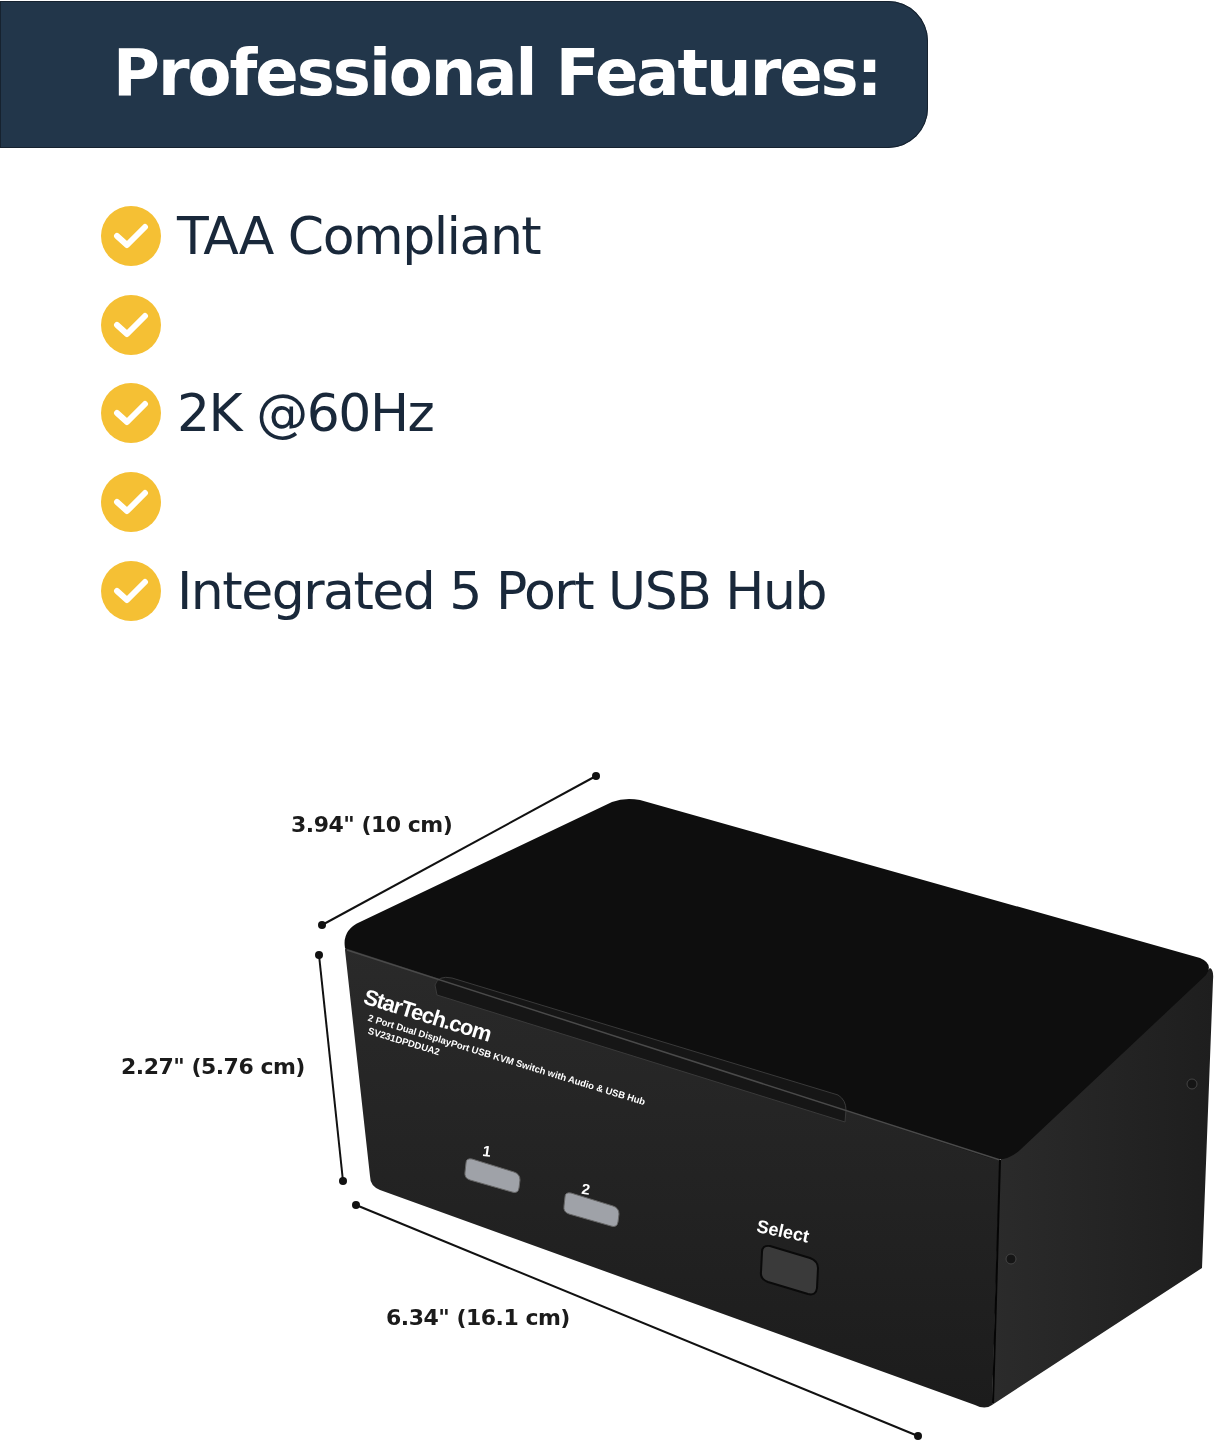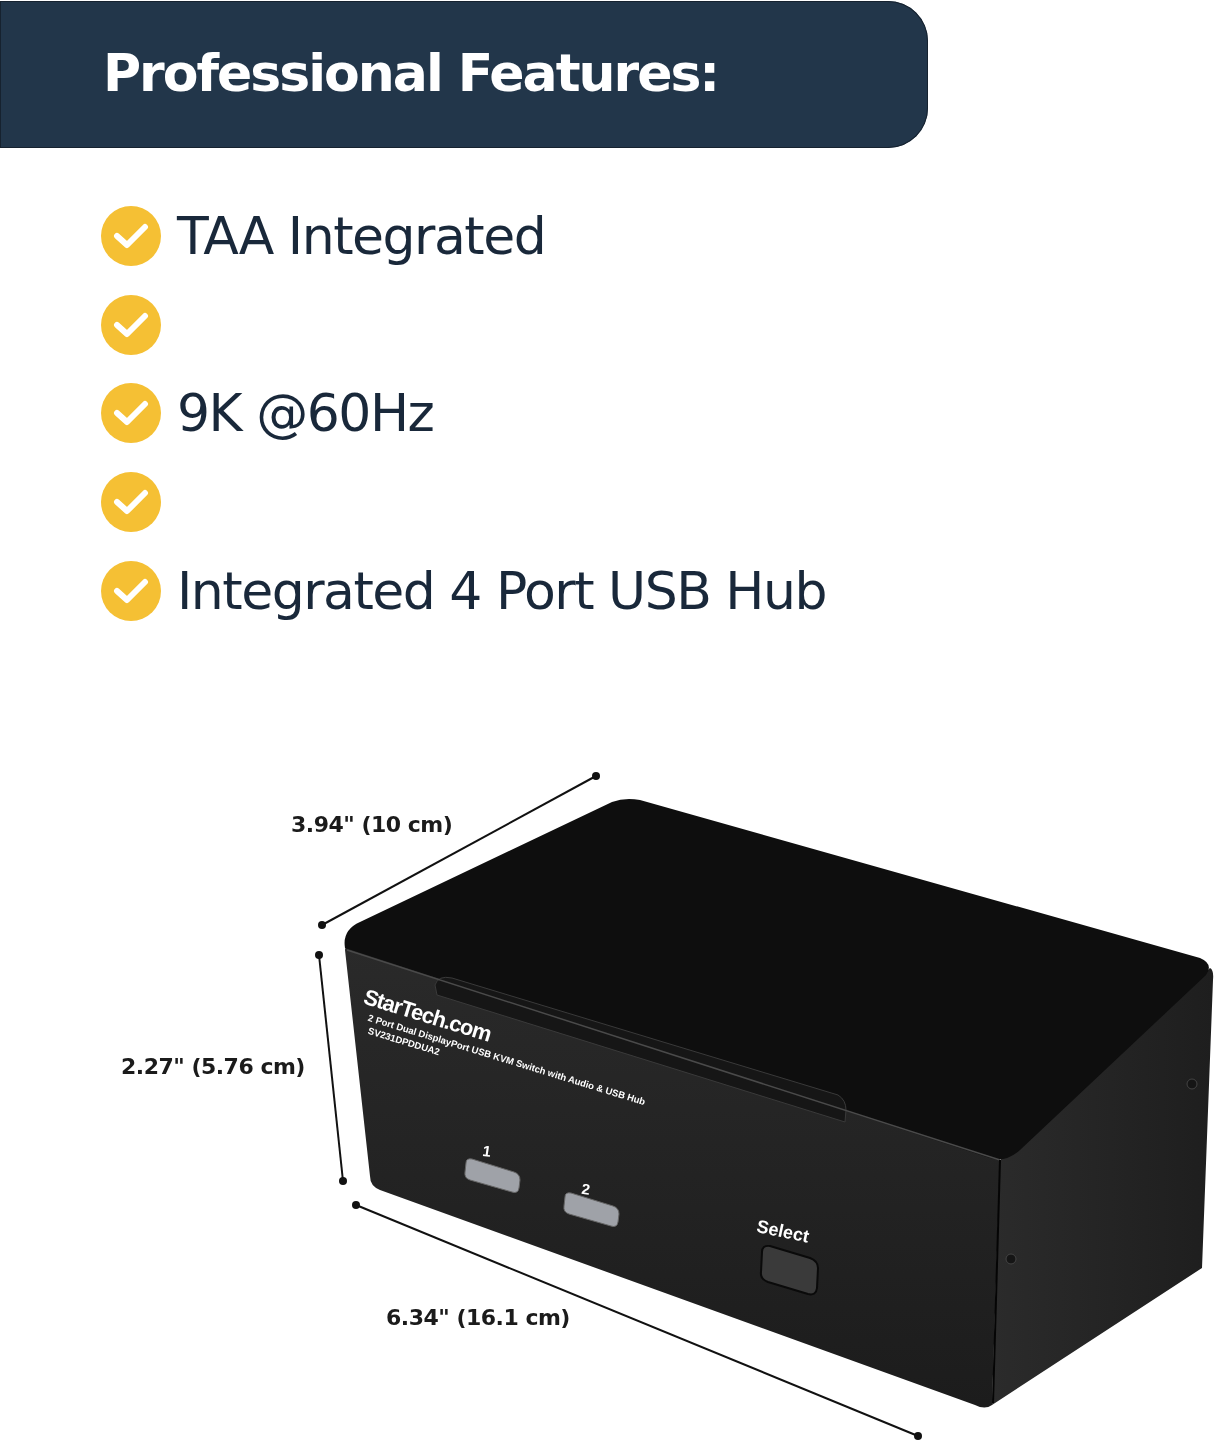--- a/index.html
+++ b/index.html
@@ -1,23 +1,23 @@
 <!DOCTYPE html>
 <html><head>
 <meta charset="utf-8">
 <style>
   html, body { margin: 0; padding: 0; background: #ffffff; }
   body { width: 1214px; height: 1441px; position: relative; overflow: hidden;
          font-family: "DejaVu Sans", "Liberation Sans", sans-serif; }
   .banner { position: absolute; left: 0; top: 1px; width: 928px; height: 147px;
             background: #22364a; border-radius: 0 40px 40px 0;
             box-shadow: inset 0 0 0 1px #16222f; }
-  .banner-title { position: absolute; left: 103px; top: 22px; color: #ffffff;
+  .banner-title { position: absolute; left: 113px; top: 22px; color: #ffffff;
                   font-family: "DejaVu Sans", sans-serif; font-weight: bold;
-                  font-size: 52px; letter-spacing: -2px; line-height: 100px; white-space: nowrap; }
+                  font-size: 64px; letter-spacing: -2px; line-height: 100px; white-space: nowrap; }
   .features { position: absolute; left: 101px; top: 192px; margin: 0; padding: 0; list-style: none; }
   .feature { height: 88.6px; display: flex; align-items: center; }
   .check { width: 60px; height: 60px; border-radius: 50%; flex: 0 0 60px; display: flex;
            align-items: center; justify-content: center; }
   .feature-label { margin-left: 16px; color: #19283a; font-size: 52px; letter-spacing: -1.5px;
                    white-space: nowrap; font-family: "DejaVu Sans", sans-serif; line-height: 60px; }
   .dim-label { position: absolute; color: #1b1b1b; font-weight: bold; font-size: 22px;
                font-family: "DejaVu Sans", sans-serif; white-space: nowrap; letter-spacing: -0.5px; }
   .device-text { position: absolute; color: #ffffff; font-family: "Liberation Sans", sans-serif;
                  font-weight: bold; white-space: nowrap; transform-origin: 0 0; }
@@ -29,51 +29,51 @@
   <div class="banner-title">Professional Features:</div>
 </div>
 
 <ul class="features">
   <li class="feature">
     <span class="check" style="background:#f5c034">
       <svg width="36" height="28" viewBox="0 0 36 28">
           <polyline points="4,14 14,23 32,5" fill="none" stroke="#fff" stroke-width="6" stroke-linecap="round" stroke-linejoin="round"></polyline>
         </svg>
     </span>
-    <span class="feature-label">TAA Integrated</span>
+    <span class="feature-label">TAA Compliant</span>
   </li>
   <li class="feature">
     <span class="check" style="background:#f5c034">
       <svg width="36" height="28" viewBox="0 0 36 28">
           <polyline points="4,14 14,23 32,5" fill="none" stroke="#fff" stroke-width="6" stroke-linecap="round" stroke-linejoin="round"></polyline>
         </svg>
     </span>
   </li>
   <li class="feature">
     <span class="check" style="background:#f5c034">
       <svg width="36" height="28" viewBox="0 0 36 28">
           <polyline points="4,14 14,23 32,5" fill="none" stroke="#fff" stroke-width="6" stroke-linecap="round" stroke-linejoin="round"></polyline>
         </svg>
     </span>
-    <span class="feature-label">9K @60Hz</span>
+    <span class="feature-label">2K @60Hz</span>
   </li>
   <li class="feature">
     <span class="check" style="background:#f5c034">
       <svg width="36" height="28" viewBox="0 0 36 28">
           <polyline points="4,14 14,23 32,5" fill="none" stroke="#fff" stroke-width="6" stroke-linecap="round" stroke-linejoin="round"></polyline>
         </svg>
     </span>
   </li>
   <li class="feature">
     <span class="check" style="background:#f5c034">
       <svg width="36" height="28" viewBox="0 0 36 28">
           <polyline points="4,14 14,23 32,5" fill="none" stroke="#fff" stroke-width="6" stroke-linecap="round" stroke-linejoin="round"></polyline>
         </svg>
     </span>
-    <span class="feature-label">Integrated 4 Port USB Hub</span>
+    <span class="feature-label">Integrated 5 Port USB Hub</span>
   </li>
 </ul>
 
 <svg class="device-svg" style="position:absolute;left:0;top:0" width="1214" height="1441" viewBox="0 0 1214 1441">
   <defs>
     <linearGradient id="frontGrad" x1="0" y1="0" x2="0" y2="1">
       <stop offset="0" stop-color="#2a2a2a"></stop>
       <stop offset="1" stop-color="#1c1c1c"></stop>
     </linearGradient>
     <linearGradient id="sideGrad" x1="0" y1="0" x2="1" y2="0">

